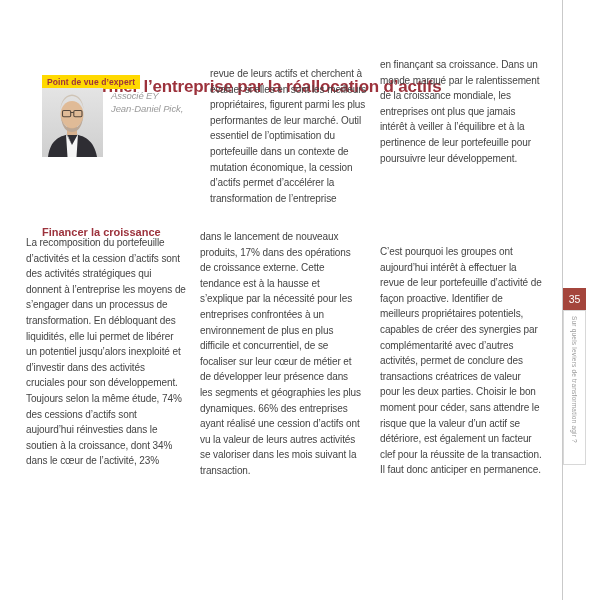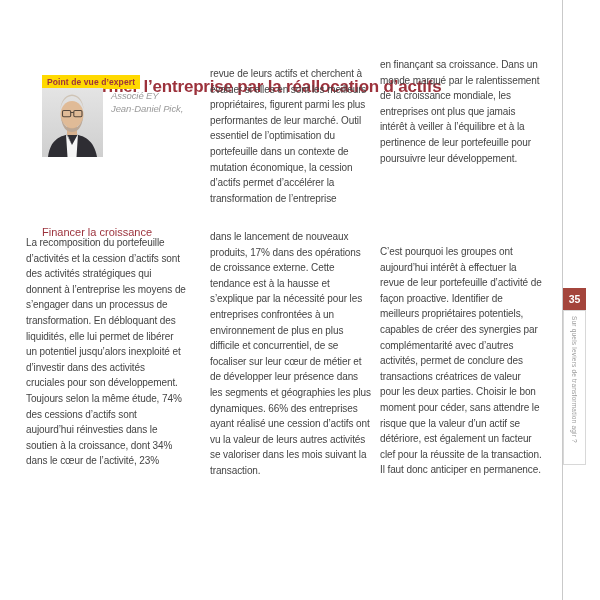--- a/index.html
+++ b/index.html
@@ -30,28 +30,28 @@
   .photo {
     float:left; width:61px; height:69px; margin:2px 8px 4px 0;
     background:#dcdcdc; overflow:hidden;
   }
   .credit {
     font-style:italic; color:#9a9a9a; font-size:9.5px; line-height:13px;
     padding-top:3px; margin-bottom:11px;
   }
   .section-heading {
     position:absolute; left:42px; top:217px;
-    font-size:11px; font-weight:400; color:#9c323c;
+    font-size:11px; font-weight:700; color:#9c323c;
   }
   #col1body { left:26px; top:235px; width:160px; }
-  #col2body { left:210px; top:229px; }
+  #col2body { left:200px; top:229px; }
   #col3body { left:380px; top:244px; }
   .page-badge {
     position:absolute; left:563px; top:288px; width:23px; height:22px;
-    background:#a4453c; color:#ffffff; font-size:10.5px; font-weight:700;
+    background:#a4453c; color:#ffffff; font-size:10.5px; font-weight:400;
     display:flex; align-items:center; justify-content:center;
   }
   .tab-box {
     position:absolute; left:563px; top:310px; width:23px; height:155px;
     background:#ffffff; border:1px solid #d8d8d8; box-sizing:border-box;
     display:flex; justify-content:center;
   }
   .tab-label {
     writing-mode:vertical-rl; font-size:6.5px; color:#9a9a9a;
     white-space:nowrap; padding-top:5px; letter-spacing:0.2px;

